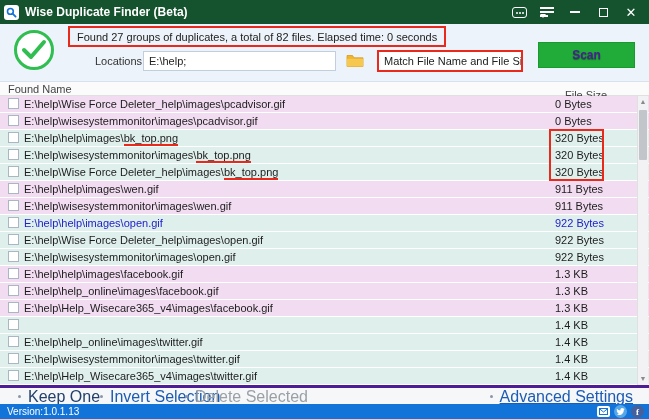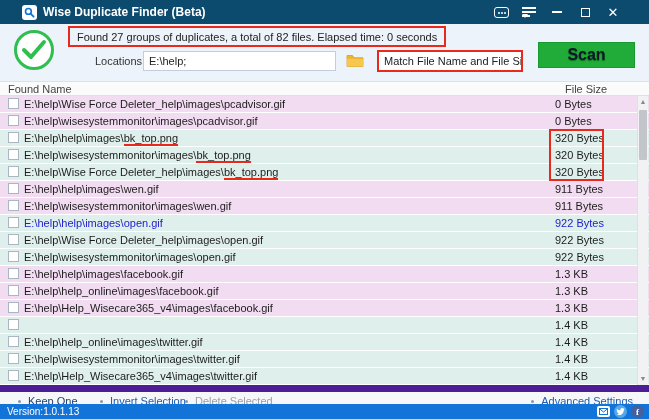--- a/index.html
+++ b/index.html
@@ -1,22 +1,22 @@
 <!DOCTYPE html>
 <html><head>
 <meta charset="utf-8">
 <style>
   * { margin:0; padding:0; box-sizing:border-box; }
   body { font-family:"Liberation Sans", sans-serif; background:#888; }
   .window { position:relative; width:649px; height:419px; background:#fff; overflow:hidden;
             box-shadow: inset 0 0 0 1px #1b6dc9; }
 
   
-  .titlebar { position:absolute; top:0; left:0; width:649px; height:24px; background:#0c4a6e;
-              display:flex; align-items:center; padding:0 22px; }
+  .titlebar { position:absolute; top:0; left:0; width:649px; height:24px; background:#14532d;
+              display:flex; align-items:center; padding:0 4px; }
   .app-icon { width:15px; height:15px; background:#fff; border-radius:3px; margin-right:6px;
               display:flex; align-items:center; justify-content:center; flex:0 0 auto; }
   .title { color:#fff; font-size:12px; font-weight:bold; white-space:nowrap; }
   .tb-right { margin-left:auto; display:flex; align-items:center; }
   .tb-btn { width:28px; height:24px; display:flex; align-items:center; justify-content:center; color:#fff; }
   .fb-box { width:15px; height:11px; border:1px solid #fff; border-radius:3px; position:relative; }
   .fb-box i { position:absolute; left:3px; top:4px; width:2px; height:2px; background:#fff; border-radius:50%;
               box-shadow:3px 0 0 #fff, 6px 0 0 #fff; }
   .menu-box { width:14px; height:10px; position:relative; }
   .menu-box i { position:absolute; left:0; height:2px; background:#fff; }
@@ -38,29 +38,29 @@
                display:flex; align-items:center; padding:0 7px; font-size:11px; color:#222; white-space:nowrap; }
   .loc-label { position:absolute; left:95px; top:31px; font-size:11px; color:#333; }
   .loc-input { position:absolute; left:143px; top:27px; width:193px; height:20px; border:1px solid #c3cedd;
                background:#fff; font-size:11px; padding:0 5px; font-family:"Liberation Sans",sans-serif; color:#222; }
   .folder-btn { position:absolute; left:343px; top:27px; width:24px; height:20px; background:none; border:none;
                 cursor:pointer; display:flex; align-items:center; justify-content:center; }
   .match-select { position:absolute; left:377px; top:26px; width:146px; height:22px; border:2px solid #e8291c;
                   background:#fff; display:flex; align-items:center; font-size:11px; color:#222; padding:0 5px;
                   cursor:default; white-space:nowrap; overflow:hidden; }
   .scan-btn { position:absolute; left:538px; top:18px; width:97px; height:26px; background:#21ab38;
-              border:1px solid #189a2e; color:#0f172a; font-weight:bold; font-size:16px;
+              border:1px solid #189a2e; color:#4c1d95; font-weight:bold; font-size:12px;
               text-shadow:0 1px 1px #0d6b1d; display:flex; align-items:center; justify-content:center; cursor:pointer;
               font-family:"Liberation Sans",sans-serif; }
 
   
   .table-header { position:absolute; top:82px; left:0; width:649px; height:14px; background:#fbfbfc;
                   border-bottom:1px solid #e0e0e0; font-size:11px; color:#444; }
   .th-name { position:absolute; left:8px; top:0; line-height:14px; }
-  .th-size { position:absolute; left:565px; top:0; line-height:14px;text-align:center; }
+  .th-size { position:absolute; left:565px; top:6px; line-height:14px;text-align:center; }
 
   .table-body { position:absolute; top:96px; left:0; width:649px; height:289px; overflow:hidden; background:#fff; }
   .row { position:relative; height:17px; border-bottom:1px solid #fff; font-size:11px; color:#1c1c1c; }
   .row.pink { background:#f2dcf1; }
   .row.teal { background:#dff0ec; }
   .row.blue-text { color:#2121cc; }
   .cb { position:absolute; left:8px; top:2px; width:11px; height:11px; background:#fff; border:1px solid #aab6c2; }
   .path { position:absolute; left:24px; top:0; line-height:16px; white-space:nowrap; }
   .file-red { border-bottom:2px solid #e8291c; display:inline-block; line-height:12px; }
   .size { position:absolute; left:555px; top:0; line-height:16px; }
@@ -73,21 +73,21 @@
                border-left:1px solid #e0e0e0; z-index:4; }
   .sb-arrow { position:absolute; left:0; width:10px; height:12px; color:#8a8a8a; font-size:7px;
               text-align:center; line-height:12px; cursor:pointer; }
   .sb-up { top:0; }
   .sb-down { bottom:0; }
   .sb-thumb { position:absolute; left:1px; top:14px; width:8px; height:50px; background:#c2c6cb;
               border-radius:1px; cursor:pointer; }
 
   
   .footer { position:absolute; top:385px; left:0; width:649px; height:19px; background:#f6f7f8;
-            border-top:7px solid #4c1d95; font-size:11px; }
+            border-top:3px solid #4c1d95; font-size:16px; }
   .f-item { position:absolute; top:0; line-height:18px; cursor:pointer; white-space:nowrap; }
   .f-item .bullet { display:inline-block; width:3px; height:3px; border-radius:50%; background:#8b97a8;
                     vertical-align:middle; margin-right:7px; margin-top:-2px; }
   .f-keep { left:18px; color:#24406e; }
   .f-invert { left:100px; color:#1d5cb4; }
   .f-delete { left:185px; color:#9aa0a6; cursor:default; }
   .f-adv { right:16px; color:#1d5cb4; }
   .f-adv .lbl { text-decoration:underline; }
 
   

